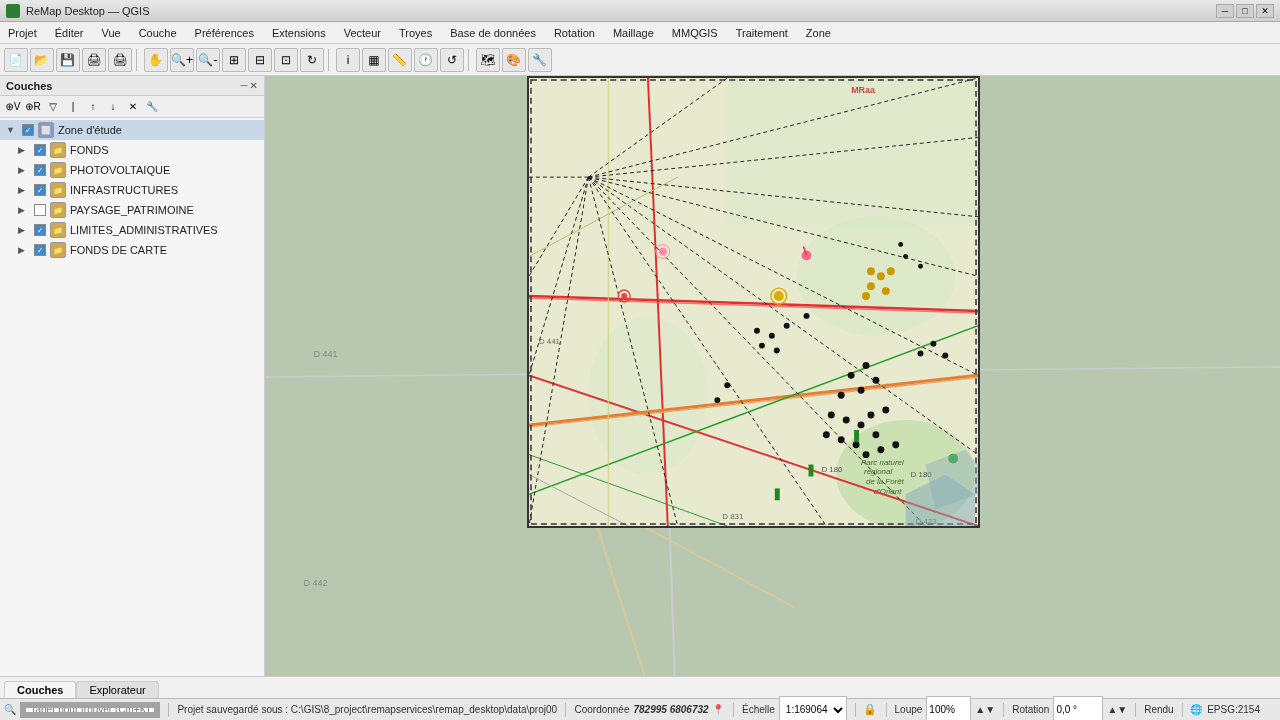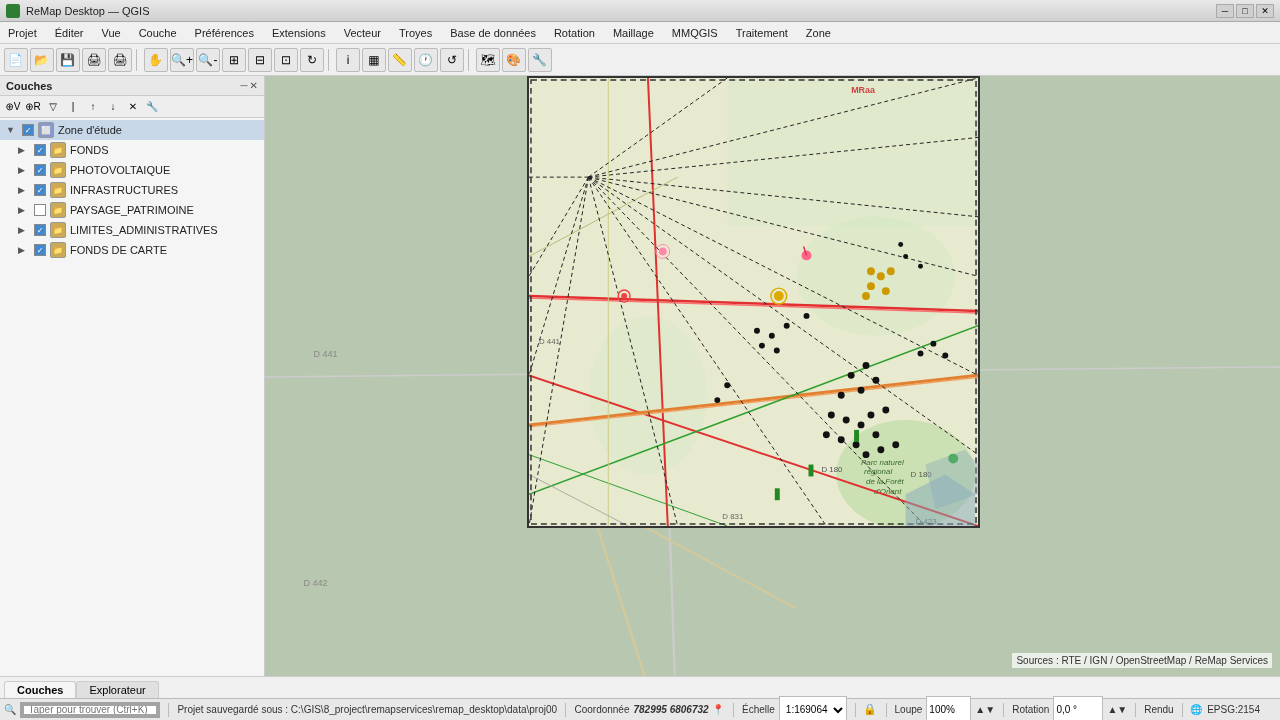--- a/index.html
+++ b/index.html
@@ -174,21 +174,21 @@
       padding: 0 4px;
       gap: 4px;
       font-size: 10px;
       color: #333;
     }
     .status-item { display: flex; align-items: center; gap: 2px; }
     .status-sep { width: 1px; height: 14px; background: #bbb; margin: 0 4px; }
     #search-box {
       width: 140px;
       height: 16px;
-      border: 4px solid #a3a3a3;
+      border: 6px solid #a3a3a3;
       background: #fff;
       padding: 0 4px;
       font-size: 10px;
     }
     .status-dropdown {
       height: 28px;
       border: 1px solid #bbb;
       background: #fff;
       font-size: 10px;
       padding: 0 2px;
@@ -477,21 +477,20 @@
         <circle cx="96" cy="220" r="6" fill="none" stroke="#ee4444" stroke-width="1.5"></circle>
 
         <circle cx="252" cy="220" r="5" fill="#ddaa00"></circle>
         <circle cx="252" cy="220" r="8" fill="none" stroke="#ddaa00" stroke-width="1.5"></circle>
 
         <circle cx="135" cy="175" r="4" fill="#ff88aa"></circle>
         <circle cx="135" cy="175" r="7" fill="none" stroke="#ff88aa" stroke-width="1"></circle>
       </svg>
     </div>
 
-    <div id="map-attribution">Sources : RTE / IGN / OpenStreetMap / ReMap Services</div>
   </div>
 </div>
 
 <div id="bottom-tabs">
 <div class="bottom-tab active">Couches</div>
     <div class="bottom-tab">Explorateur</div>
   </div>
 
 <div id="statusbar">
   <span>🔍</span>

